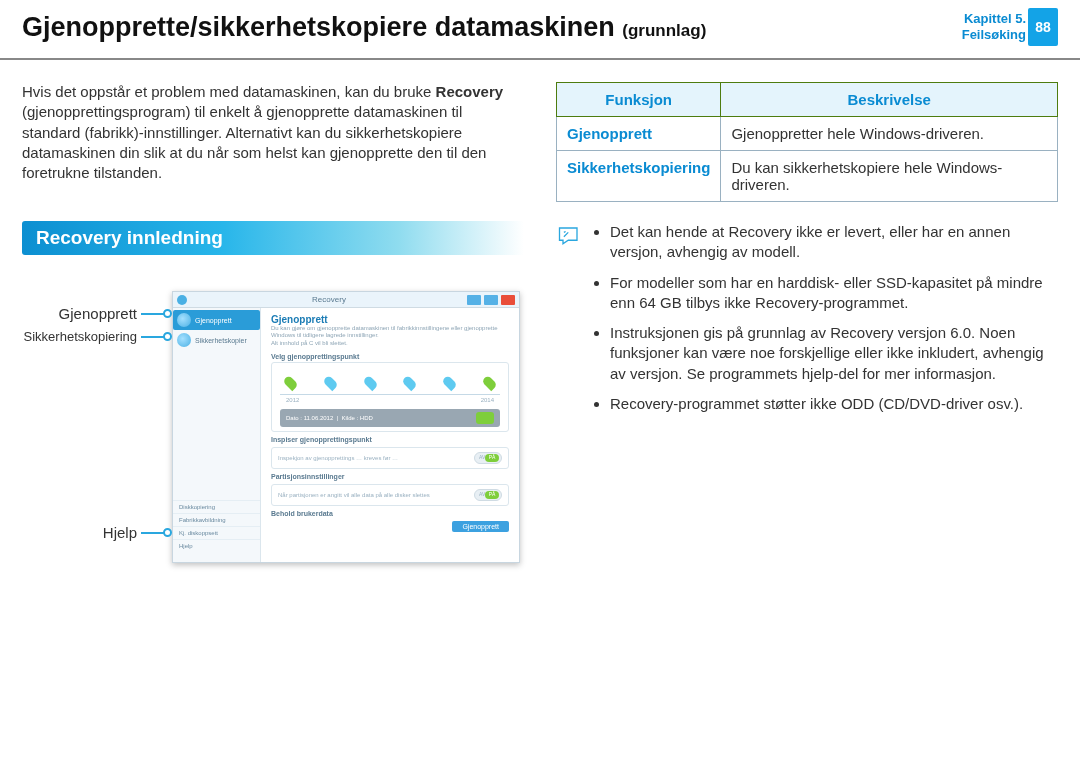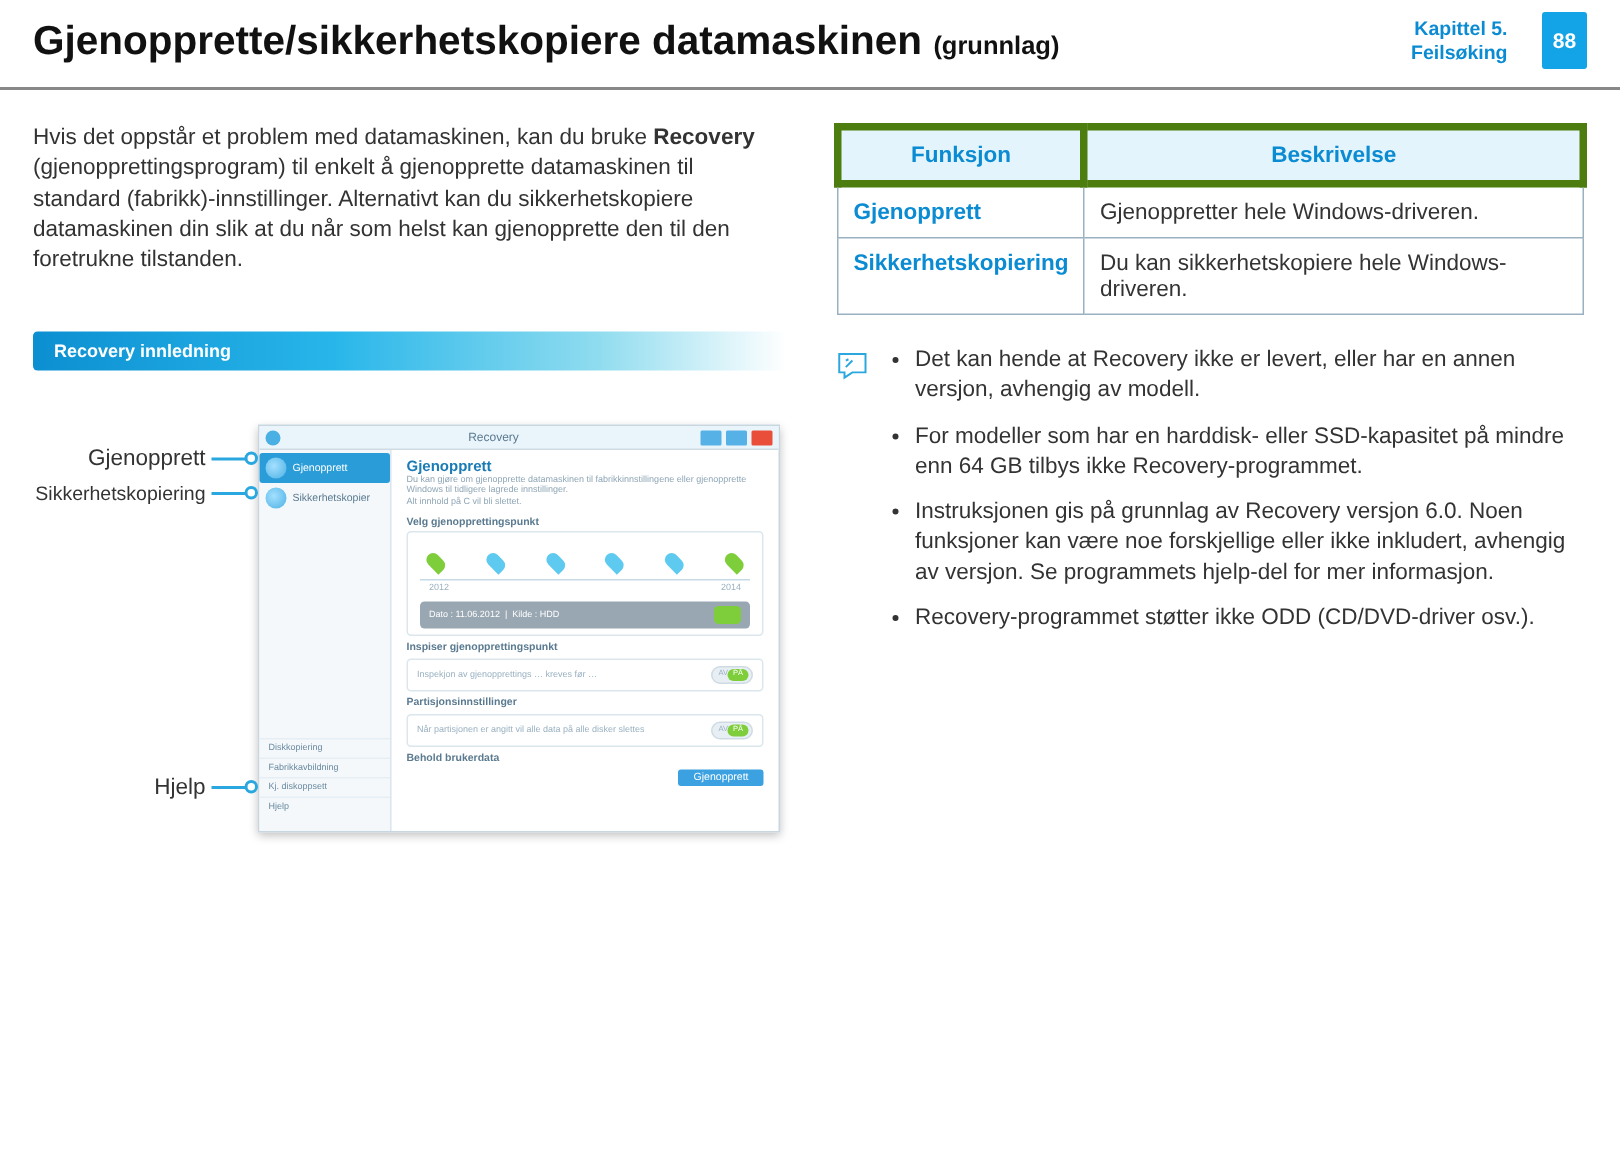--- a/index.html
+++ b/index.html
@@ -24,21 +24,21 @@
     font-weight: bold;
     color: #111;
   }
   .header-title .suffix {
     font-size: 17px;
     font-weight: bold;
   }
   .header-right {
     display: flex;
     align-items: center;
-    gap: 23px;
+    gap: 2px;
   }
   .chapter {
     text-align: right;
     color: #0a8bd2;
     font-size: 13px;
     font-weight: bold;
     line-height: 1.2;
   }
   .pagebox {
     width: 30px;
@@ -58,21 +58,21 @@
     gap: 32px;
   }
   .col-left { flex: 1; }
   .col-right { flex: 1; }
   .intro { line-height: 1.35; margin-bottom: 38px; }
   .intro b { font-weight: bold; }
   .section-heading {
     background: linear-gradient(90deg, #0c8fd1 0%, #28b6ea 40%, #8fdcef 75%, #fff 100%);
     color: #fff;
     font-weight: bold;
-    font-size: 12px;
+    font-size: 19px;
     padding: 6px 14px;
     border-radius: 3px 0 0 3px;
     margin-bottom: 36px;
     display: inline-block;
     width: 100%;
   }
   .diagram {
     display: flex;
     align-items: flex-start;
     gap: 0;
@@ -200,21 +200,21 @@
     width: 100%;
     border-collapse: collapse;
     font-size: 15px;
     margin-bottom: 20px;
   }
   table.ftable th {
     background: #e4f4fc;
     color: #0a8bd2;
     font-weight: bold;
     padding: 8px 10px;
-    border: 5px solid #4d7c0f;
+    border: 1px solid #4d7c0f;
   }
   table.ftable td {
     padding: 8px 10px;
     border: 1px solid #9ab1c1;
     vertical-align: top;
   }
   table.ftable td.func {
     color: #0a8bd2;
     font-weight: bold;
   }

